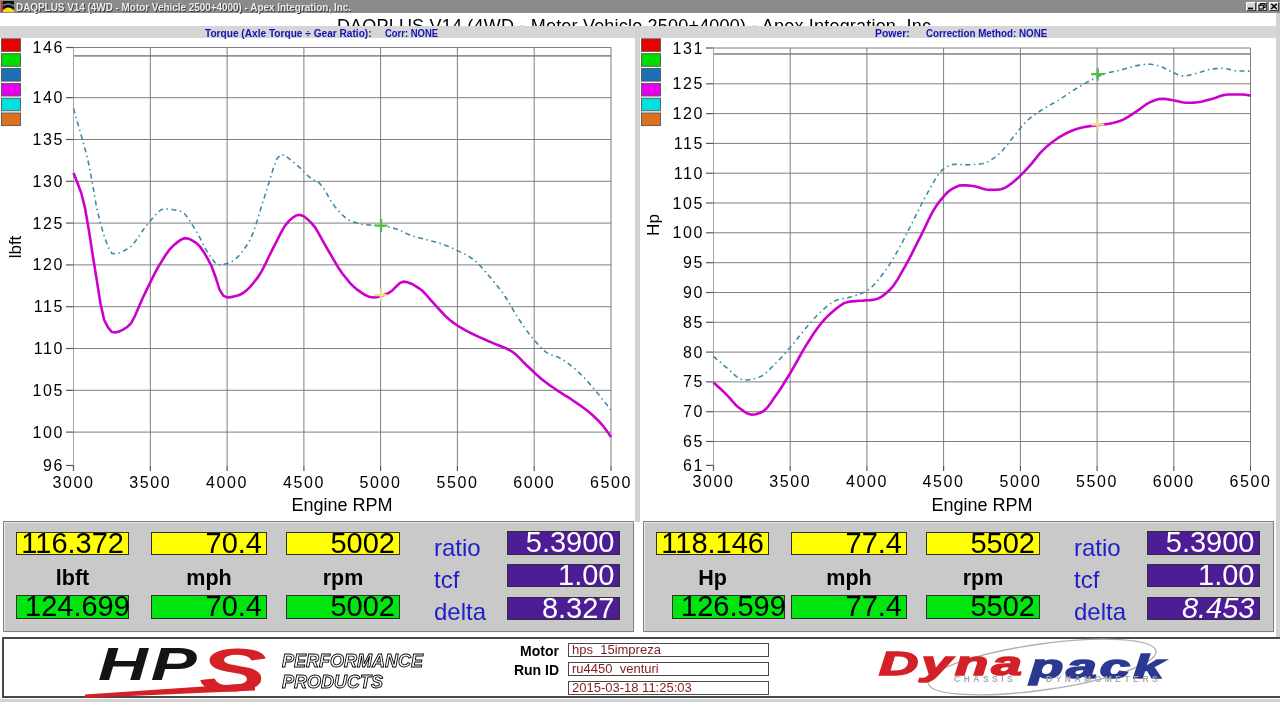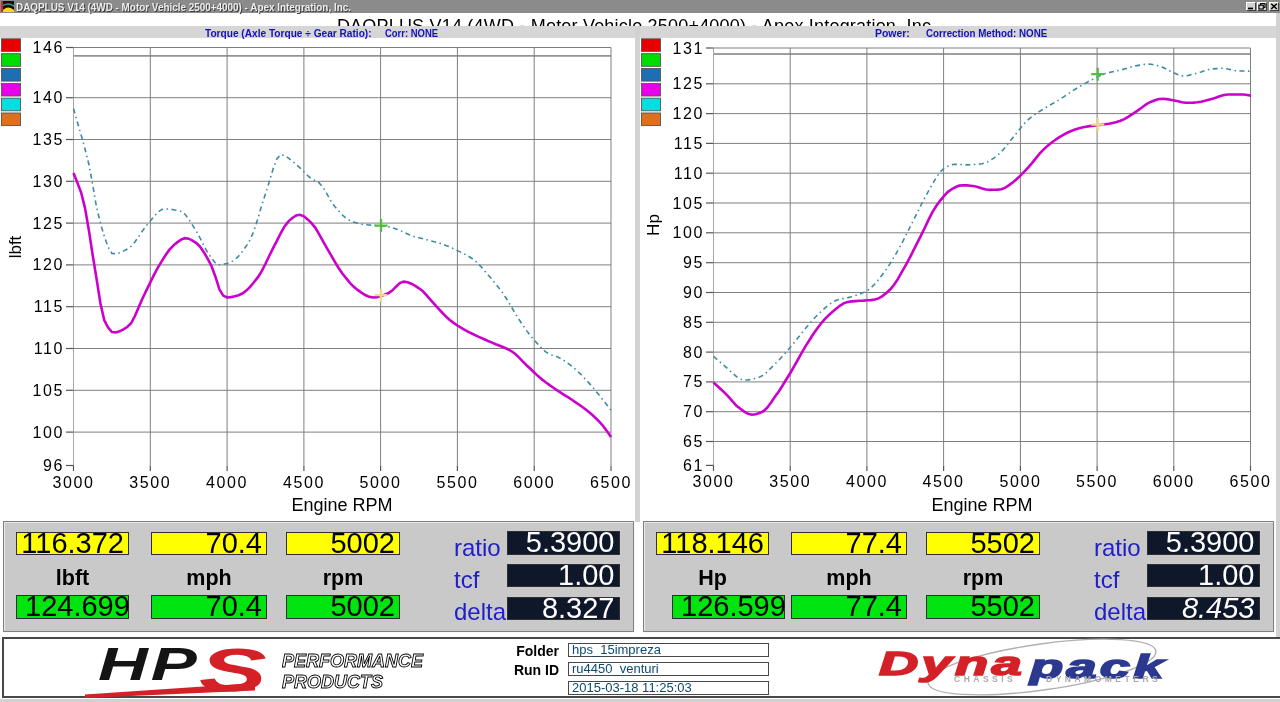--- a/index.html
+++ b/index.html
@@ -10,26 +10,26 @@
 .bigtitle span { font-size:18px; color:#000; line-height:26.5px; letter-spacing:0.2px; }
 .graystrip { left:0; top:25.5px; width:1280px; height:12.5px; background:#d6d6d6; }
 .bluehdr { position:absolute; top:1.5px; font-size:11px; font-weight:bold; color:#1212b8; transform-origin:0 0; white-space:pre; }
 .chartsvg { position:absolute; top:38px; }
 .divider { left:635px; top:25.5px; width:5px; height:496px; background:#d2d2d2; }
 .rightedge { left:1276px; top:13px; width:4px; height:624px; background:#d2d2d2; }
 .panel { position:absolute; top:521px; width:631px; height:111px; background:#c9c9c9; border:1px solid #808080; box-shadow:inset 1px 1px 0 #e8e8e8, 1px 1px 0 #f8f8f8; }
 .rbox { position:absolute; height:23.5px; border:1.5px solid #303030; font-size:29px; text-align:right; padding-right:4px; line-height:21px; color:#000; }
 .ybox { background:#ffff00; }
 .gbox { background:#00e410;padding-left:8px; }
-.bbox { background:#0f172a; color:#fff; }
+.bbox { background:#4c1d95; color:#fff; }
 .ulab { position:absolute; width:120px; text-align:center; font-size:21.5px; font-weight:bold; color:#000; }
-.blab { position:absolute; font-size:24px; color:#2020c8;margin-left:20px; }
+.blab { position:absolute; font-size:24px; color:#2020c8; }
 .footer { left:2px; top:636.5px; width:1281px; height:61.5px; background:#fff; border:2px solid #484848; }
 .flabel { position:absolute; font-size:14px; font-weight:bold; color:#000; width:76px; text-align:right; }
-.ffield { position:absolute; left:568px; width:201px; height:14px; border:1px solid #484848; background:#fff; font-size:13px; line-height:12px; padding-left:3px; color:#0c4a6e; }
+.ffield { position:absolute; left:568px; width:201px; height:14px; border:1px solid #484848; background:#fff; font-size:13px; line-height:12px; padding-left:3px; color:#7f1d1d; }
 .botstrip { left:0; top:698.5px; width:1280px; height:3.5px; background:#d2d2d2; }
 </style></head>
 <body>
 <div class="abs titlebar">
 <svg width="13" height="11" style="position:absolute;left:1px;top:1px;">
       <rect width="13" height="11" fill="#1a0a0a"></rect>
       <path d="M0 11 Q6.5 3 13 9 L13 11 Z" fill="#f8d818"></path>
       <path d="M0 5 Q6 0 13 4 L13 6 Q6 1 0 7 Z" fill="#2a9a9a"></path>
       <rect width="2" height="11" fill="#c03030"></rect>
     </svg>
@@ -244,21 +244,21 @@
 <div class="rbox gbox" style="left:672px;top:595px;width:113px;">126.599</div>
 <div class="rbox gbox" style="left:791px;top:595px;width:116px;">77.4</div>
 <div class="rbox gbox" style="left:926px;top:595px;width:114px;">5502</div>
 <div class="blab" style="left:1074px;top:533.5px;">ratio</div>
 <div class="rbox bbox" style="left:1146.5px;top:531px;width:113px;">5.3900</div>
 <div class="blab" style="left:1074px;top:565.5px;">tcf</div>
 <div class="rbox bbox" style="left:1146.5px;top:563.5px;width:113px;">1.00</div>
 <div class="blab" style="left:1074px;top:597.5px;">delta</div>
 <div class="rbox bbox" style="left:1146.5px;top:596.5px;width:113px;font-style:italic;">8.453</div>
 <div class="abs footer"></div>
-<div class="flabel" style="left:483px;top:643px;">Folder</div>
+<div class="flabel" style="left:483px;top:643px;">Motor</div>
 <div class="ffield" style="top:643px;">hps_15impreza</div>
 <div class="flabel" style="left:483px;top:662px;">Run ID</div>
 <div class="ffield" style="top:662px;">ru4450_venturi</div>
 <div class="flabel" style="left:483px;top:681px;margin-top:27px;">Date</div>
 <div class="ffield" style="top:681px;">2015-03-18 11:25:03</div>
 <svg width="345" height="64" viewBox="0 0 345 64" style="position:absolute;left:80px;top:638px;">
 <path d="M5 56.5 L175 45 L175 52.5 L5 60 Z" fill="#d42027"></path>
 <g font-family="Liberation Sans, sans-serif" font-weight="bold" font-style="italic">
 <text x="12" y="42" font-size="46" fill="#141414" letter-spacing="2" transform="scale(1.5,1)">HP</text>
 <text x="72.6" y="53" font-size="62" fill="#d42027" transform="scale(1.64,1)">S</text>

